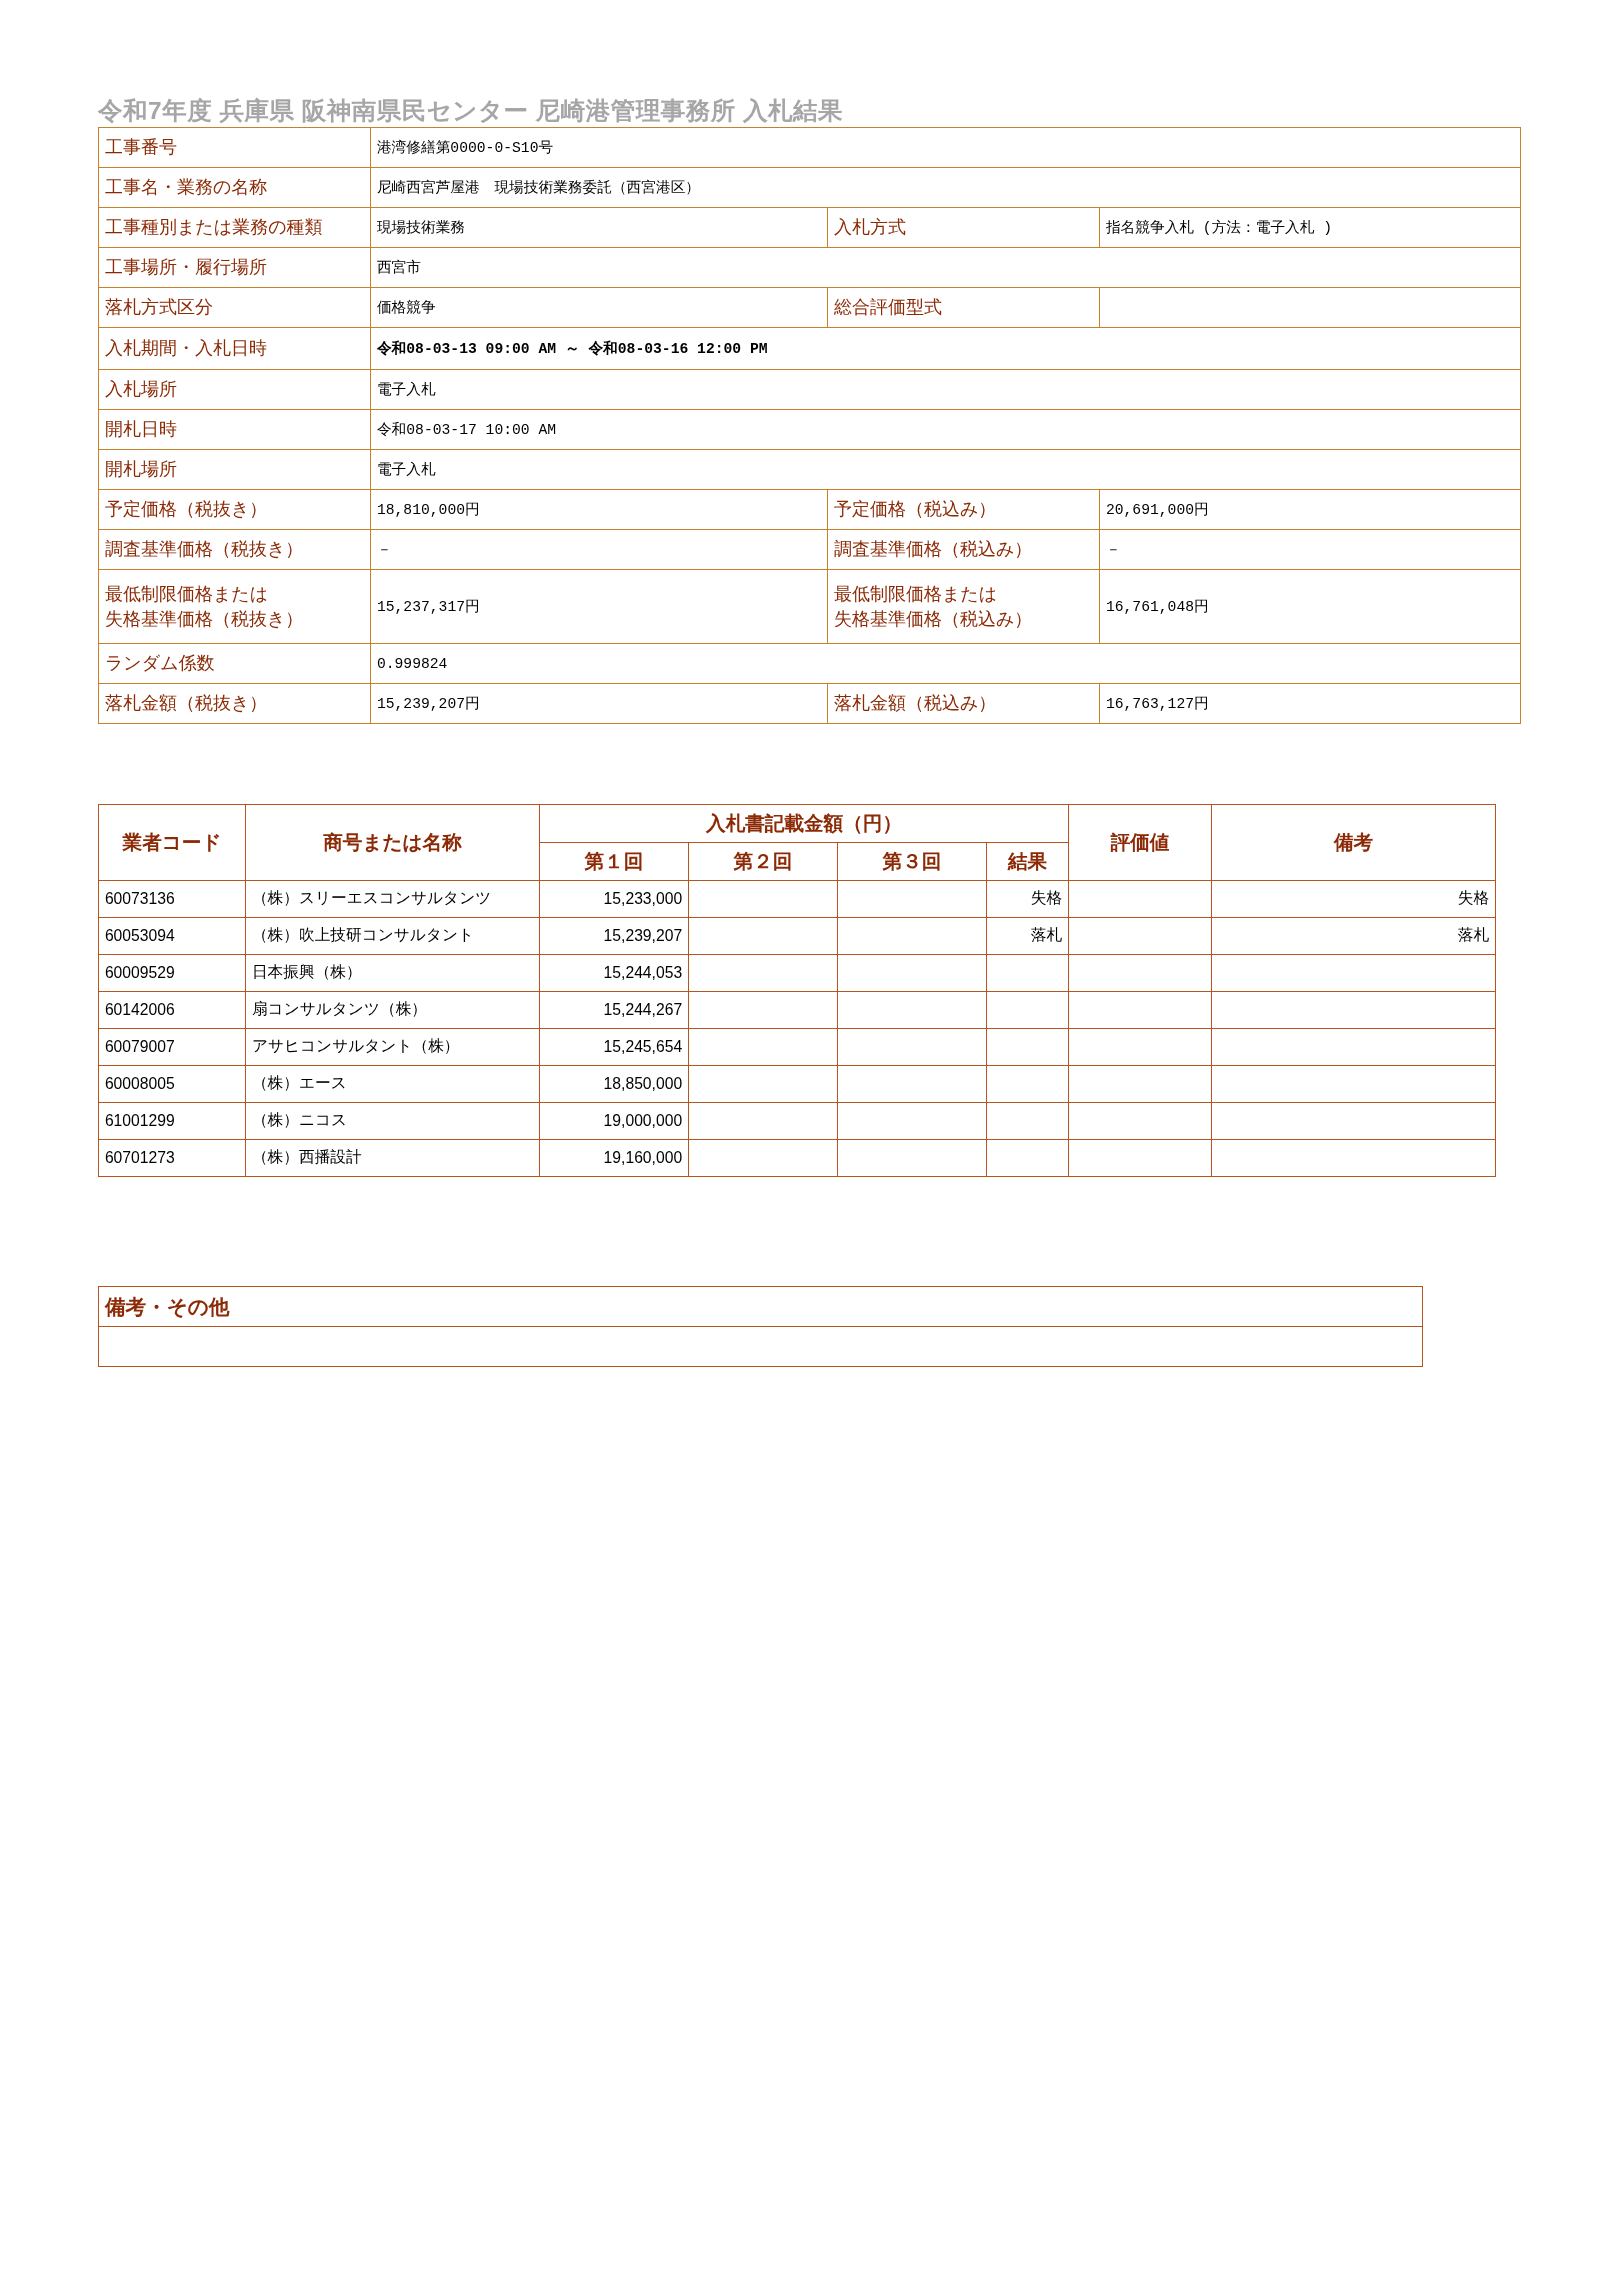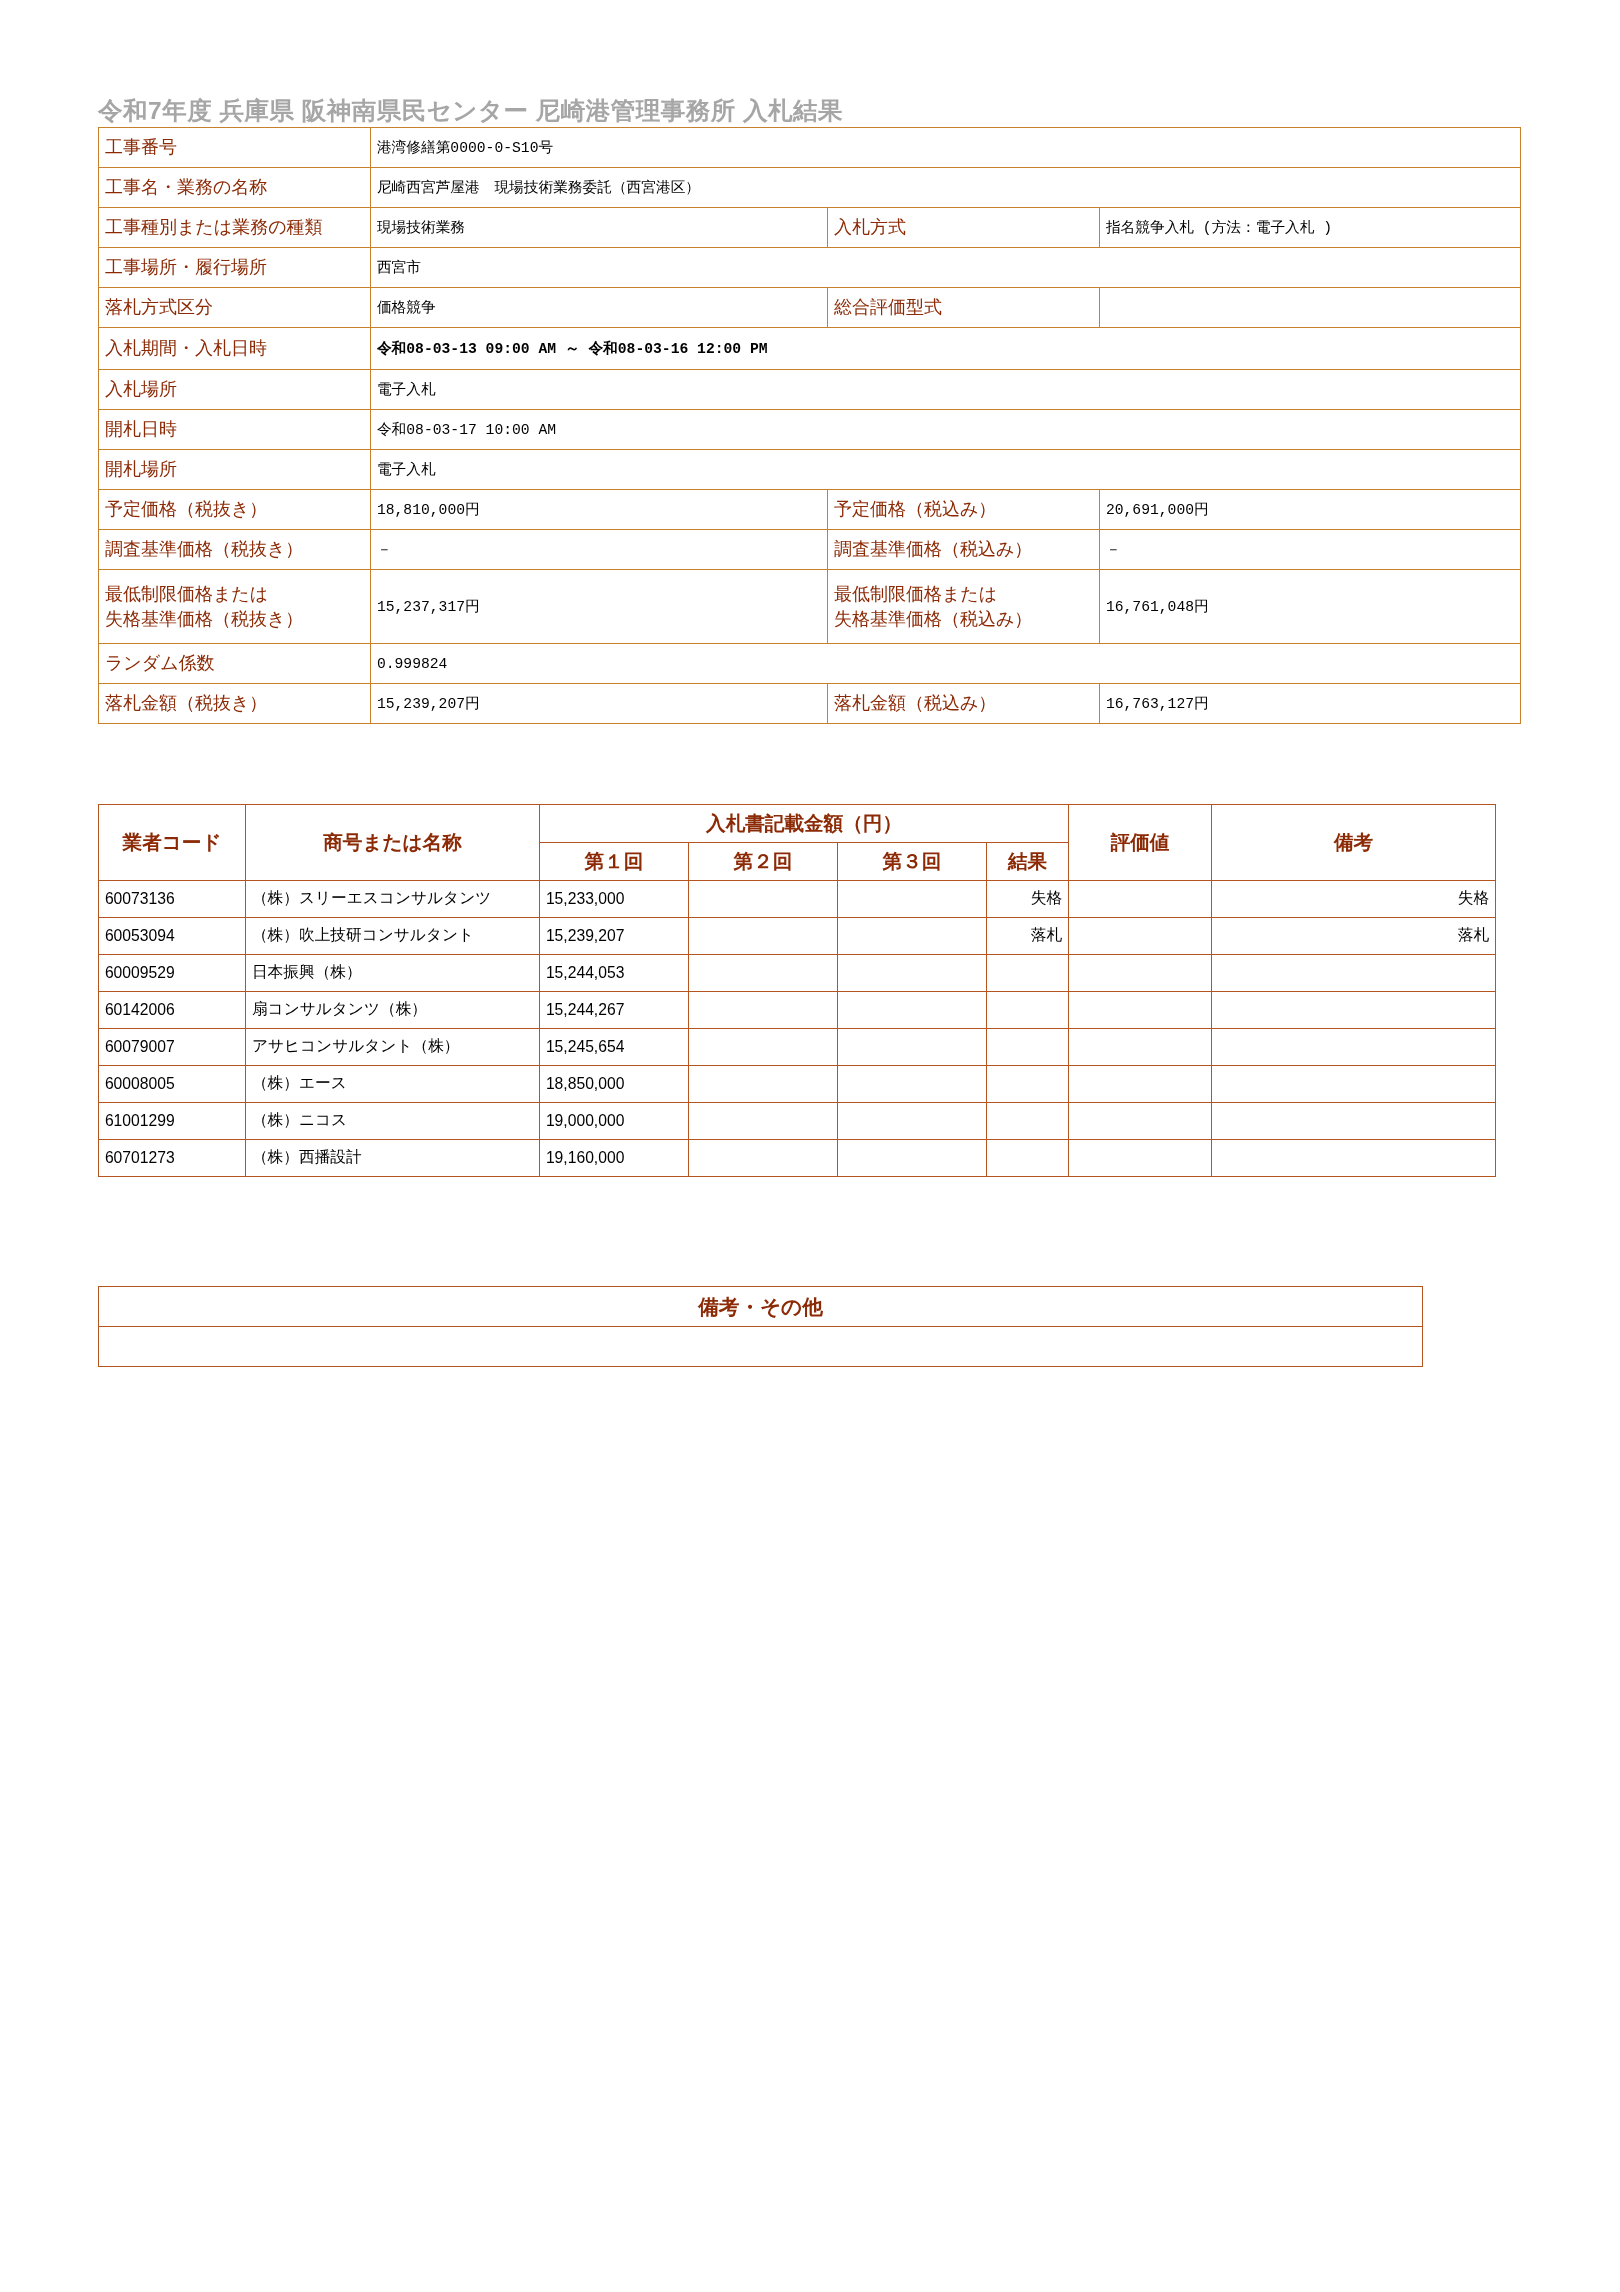--- a/index.html
+++ b/index.html
@@ -83,30 +83,30 @@
     white-space: nowrap;
   }
   #bidders-table td {
     border: 1px solid #b5541c;
     font-size: 15.7px;
     color: #000;
     height: 36px;
   }
   .c-code   { text-align: left;  padding-left: 7.8px; }
   .c-name   { text-align: left;  padding-left: 7.8px; font-size: 16.7px; }
-  .c-amount { text-align: left; padding-right: 9.8px; }
+  .c-amount { text-align: right; padding-right: 9.8px; }
   .c-center { text-align: right;  padding-left: 9.8px; }
 
   
   #remarks-table { left: 98px; top: 1286px; width: 1325px; }
   #remarks-table .rm-head {
     color: #8c2a06;
     font-weight: bold;
     font-size: 20.6px;
-    text-align: center;
+    text-align: left;
     border: 1px solid #b5541c;
     height: 39px;
   }
   #remarks-table .rm-body {
     border: 1px solid #b5541c;
     height: 39px;
   }
 </style>
 </head>
 <body>

